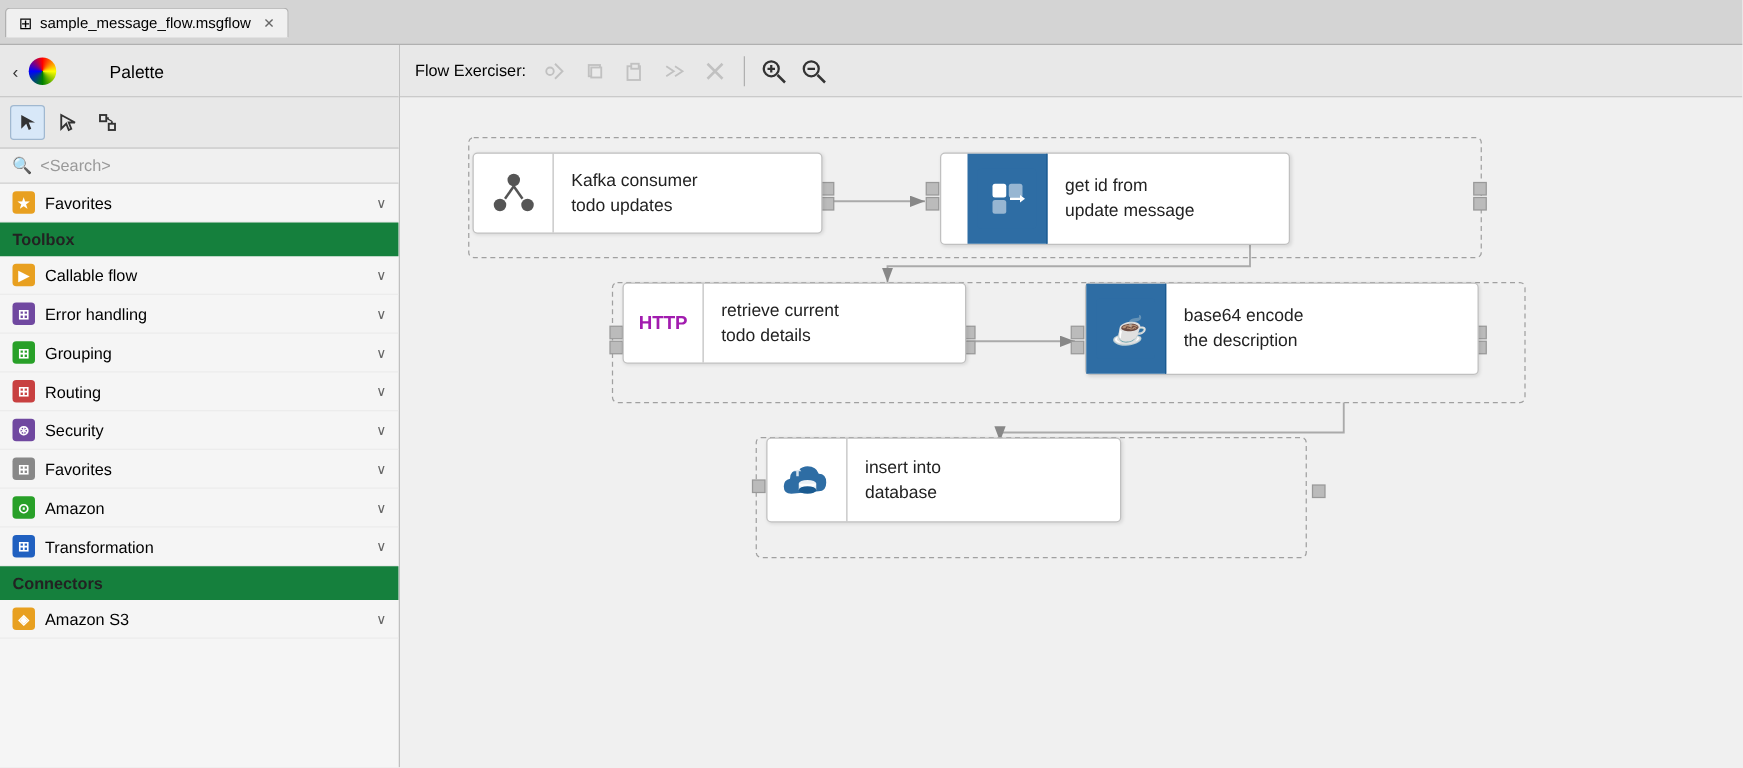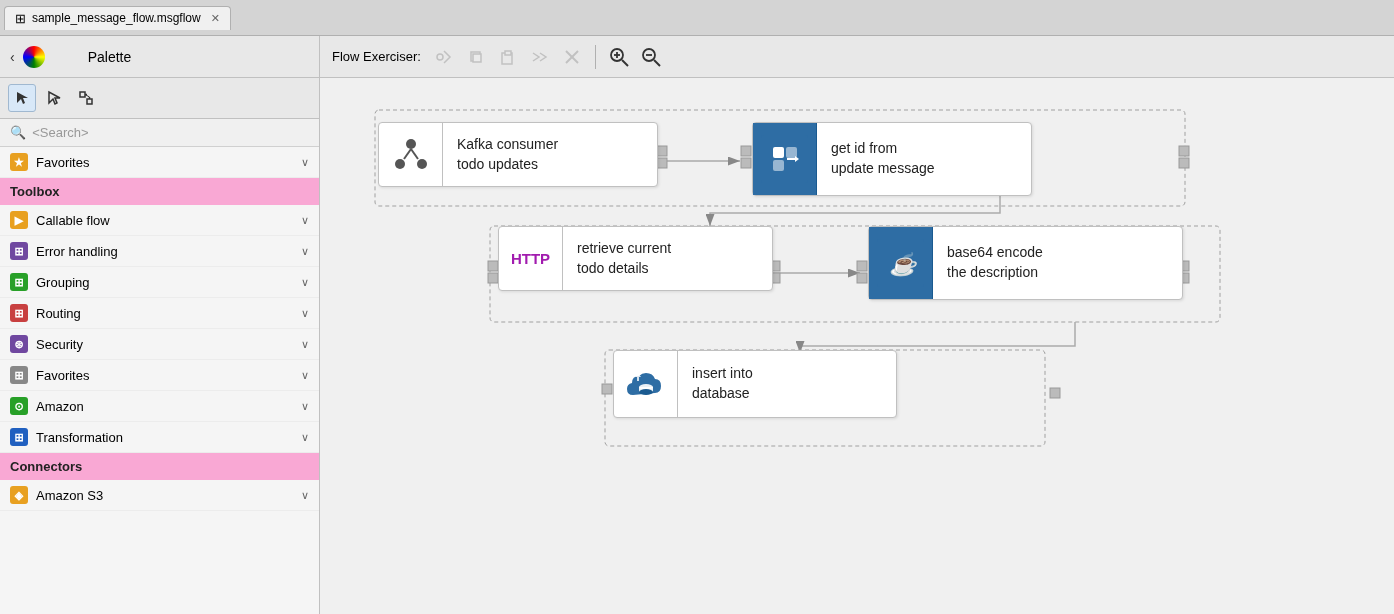--- a/index.html
+++ b/index.html
@@ -25,21 +25,21 @@
 
     .toolbar-row { display: flex; align-items: center; gap: 4px; padding: 6px 8px; background: #e8e8e8; border-bottom: 1px solid #c0c0c0; }
     .tool-btn { width: 28px; height: 28px; display: flex; align-items: center; justify-content: center; cursor: pointer; border: 1px solid transparent; border-radius: 3px; font-size: 14px; }
     .tool-btn.active { background: #d8e8f8; border-color: #a0b8d0; }
 
     .search-row { display: flex; align-items: center; gap: 6px; padding: 6px 10px; background: #f0f0f0; border-bottom: 1px solid #d0d0d0; }
     .search-icon { font-size: 13px; color: #666; }
     .search-text { color: #999; font-size: 13px; }
 
     .palette-list { flex: 1; overflow-y: auto; }
-    .palette-section-header { display: flex; align-items: flex-end; justify-content: space-between; padding: 6px 10px; font-weight: 600; font-size: 13px; color: #222; background: #f9a8d4; }
+    .palette-section-header { display: flex; align-items: flex-end; justify-content: space-between; padding: 6px 10px; font-weight: 600; font-size: 13px; color: #222; background: #15803d; }
     .palette-item { display: flex; align-items: center; justify-content: space-between; padding: 6px 10px; cursor: pointer; border-bottom: 1px solid #ececec; }
     .palette-item-left { display: flex; align-items: center; gap: 8px; }
     .palette-item-icon { width: 18px; height: 18px; border-radius: 3px; display: flex; align-items: center; justify-content: center; font-size: 11px; color: white; font-weight: bold; flex-shrink: 0; }
     .chevron { font-size: 11px; color: #666; }
 
     
     .canvas-area { flex: 1; display: flex; flex-direction: column; background: #f8f8f8; }
     .canvas-toolbar { display: flex; align-items: center; gap: 6px; padding: 6px 12px; background: #e8e8e8; border-bottom: 1px solid #c0c0c0; height: 42px; }
     .canvas-toolbar-label { font-size: 13px; font-weight: 500; margin-right: 4px; }
     .canvas-tool-btn { width: 26px; height: 26px; display: flex; align-items: center; justify-content: center; cursor: pointer; border: 1px solid transparent; border-radius: 3px; font-size: 13px; color: #555; }
@@ -322,21 +322,21 @@
                 <line x1="19" y1="13" x2="12" y2="23" stroke="#555" stroke-width="2"></line>
                 <line x1="19" y1="13" x2="26" y2="23" stroke="#555" stroke-width="2"></line>
               </svg>
             </div>
           </div>
           <div class="node-label-area">
             <span>Kafka consumer<br>todo updates</span>
           </div>
         </div>
 
-        <div class="flow-node" style="left:432px; top:44px; width:280px;">
+        <div class="flow-node" style="left:432px; top:44px; width:280px;padding-left:21px;">
           <div class="node-icon-area" style="background:#2e6da4; border-right-color:#1a5a90;">
             <div class="node-icon-blue">
               <svg width="32" height="32" viewBox="0 0 32 32">
                 <rect x="4" y="4" width="11" height="11" fill="white" rx="2"></rect>
                 <rect x="17" y="4" width="11" height="11" fill="white" rx="2" opacity="0.5"></rect>
                 <rect x="4" y="17" width="11" height="11" fill="white" rx="2" opacity="0.5"></rect>
                 <path d="M18 16 L28 16" stroke="white" stroke-width="2" marker-end="url(#arrowWhite)"></path>
                 <polygon points="26,13 30,16 26,19" fill="white"></polygon>
               </svg>
             </div>

